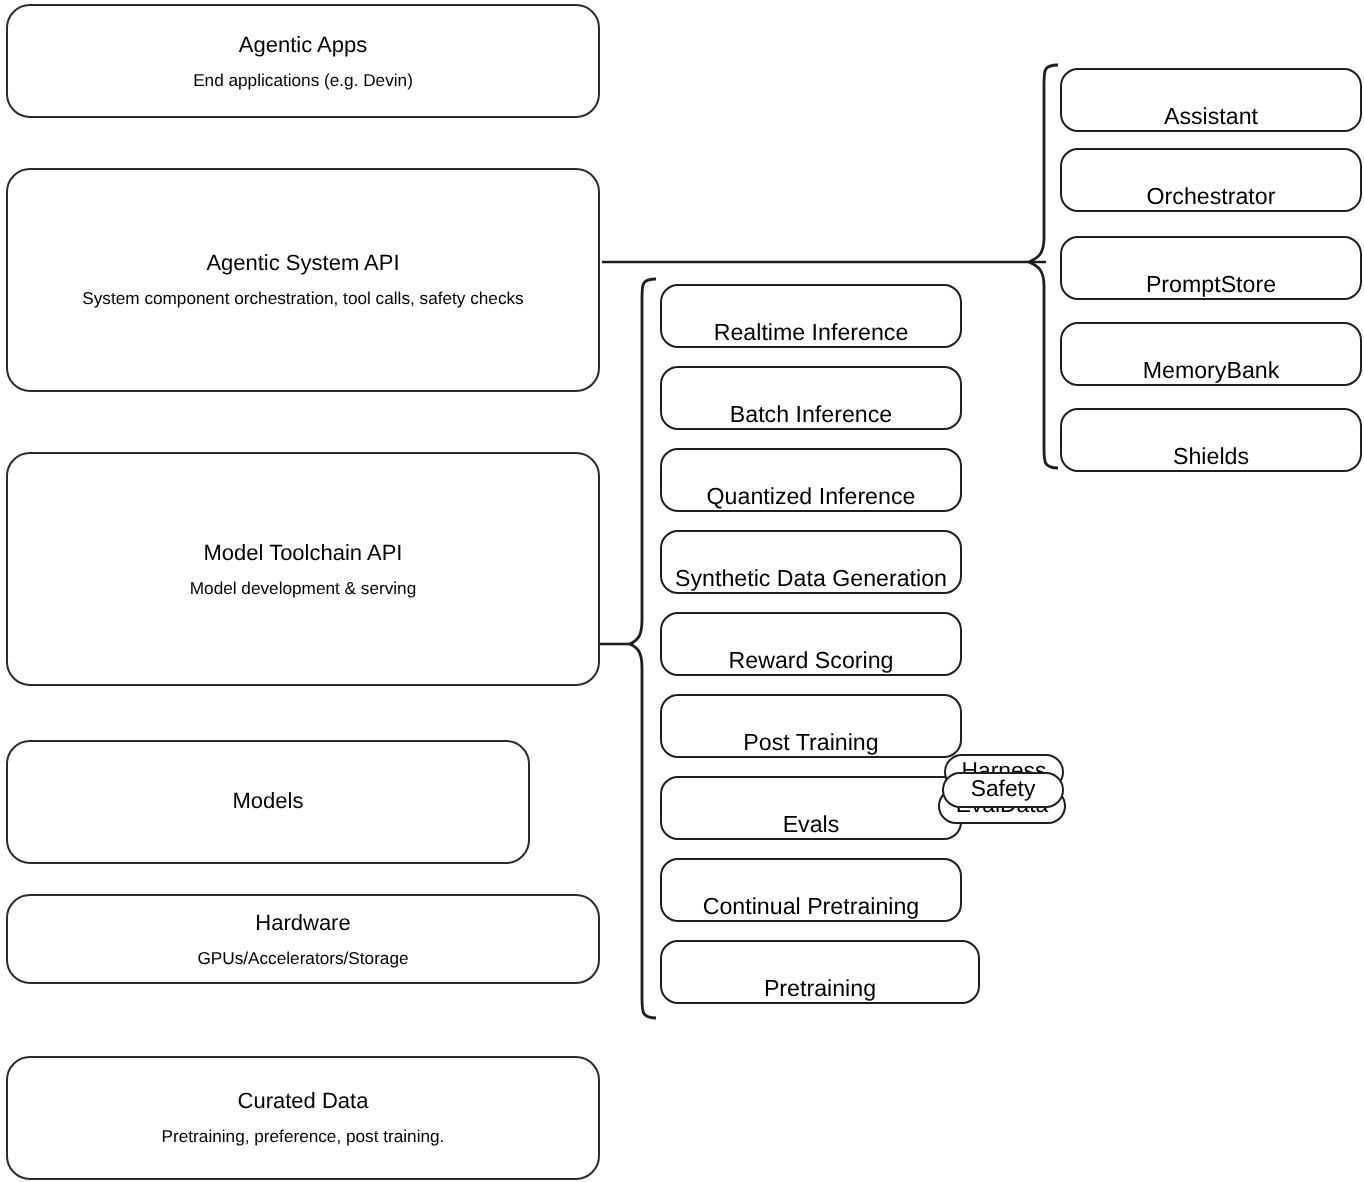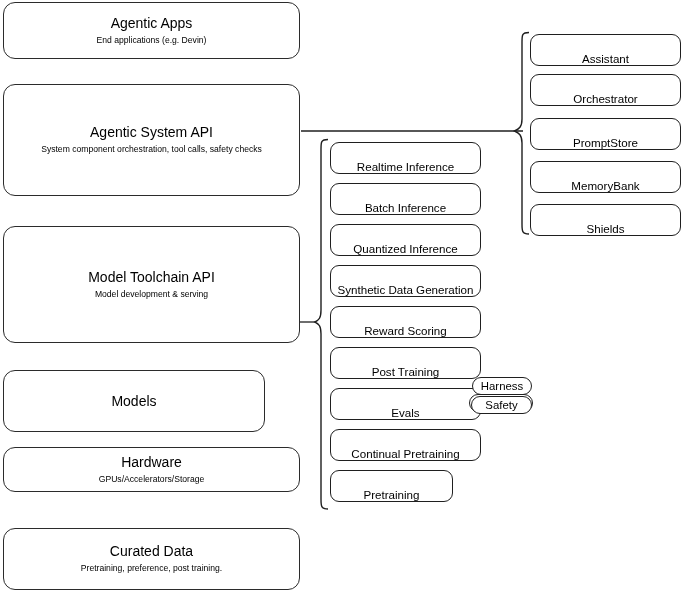--- a/index.html
+++ b/index.html
@@ -26,21 +26,21 @@
     border: 1.3px solid #2b2b2b;
     border-radius: 12px;
     background: #ffffff;
     display: flex;
     flex-direction: column;
     align-items: center;
     justify-content: center;
     text-align: center;
   }
   .layer-title {
-    font-size: 14px;
+    font-size: 11px;
     line-height: 15px;
     color: #000;
     white-space: nowrap;
   }
   .layer-sub {
     font-size: 8.6px;
     line-height: 12px;
     color: #000;
     margin-top: 3px;
     white-space: nowrap;
@@ -177,31 +177,31 @@
   </div>
   <div class="cap" style="left:330px; top:347px; width:151px; height:32px;">
     <span>Post Training</span>
   </div>
   <div class="cap" style="left:330px; top:388px; width:151px; height:32px;">
     <span>Evals</span>
   </div>
   <div class="cap" style="left:330px; top:429px; width:151px; height:32px;">
     <span>Continual Pretraining</span>
   </div>
-  <div class="cap" style="left:330px; top:470px; width:123px; height:32px;">
+  <div class="cap" style="left:330px; top:470px; width:160px; height:32px;">
     <span>Pretraining</span>
   </div>
 
   <div class="pill" style="left:472px; top:377px; width:60px; height:18px;">
     <span>Harness</span>
   </div>
   <div class="pill" style="left:469px; top:394px; width:64px; height:18px;">
     <span>EvalData</span>
   </div>
-  <div class="pill" style="left:471px; top:396px; width:61px; height:18px;">
+  <div class="pill" style="left:471px; top:386px; width:61px; height:18px;">
     <span>Safety</span>
   </div>
 
   <div class="cap" style="left:530px; top:34px; width:151px; height:32px;">
     <span>Assistant</span>
   </div>
   <div class="cap" style="left:530px; top:74px; width:151px; height:32px;">
     <span>Orchestrator</span>
   </div>
   <div class="cap" style="left:530px; top:118px; width:151px; height:32px;">

